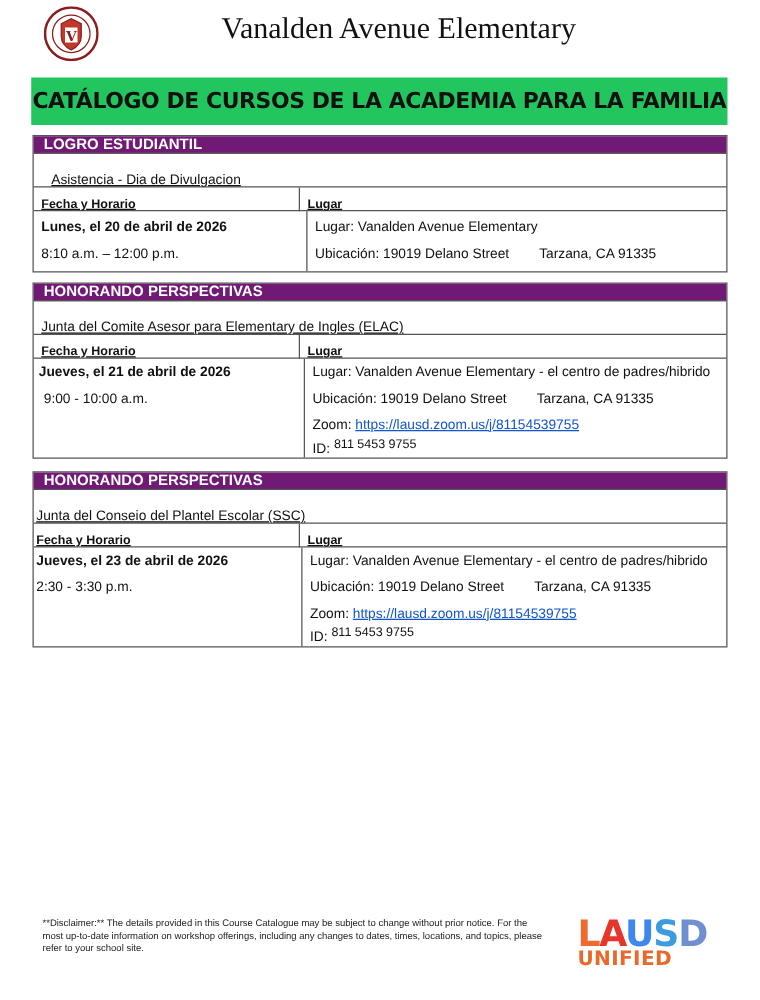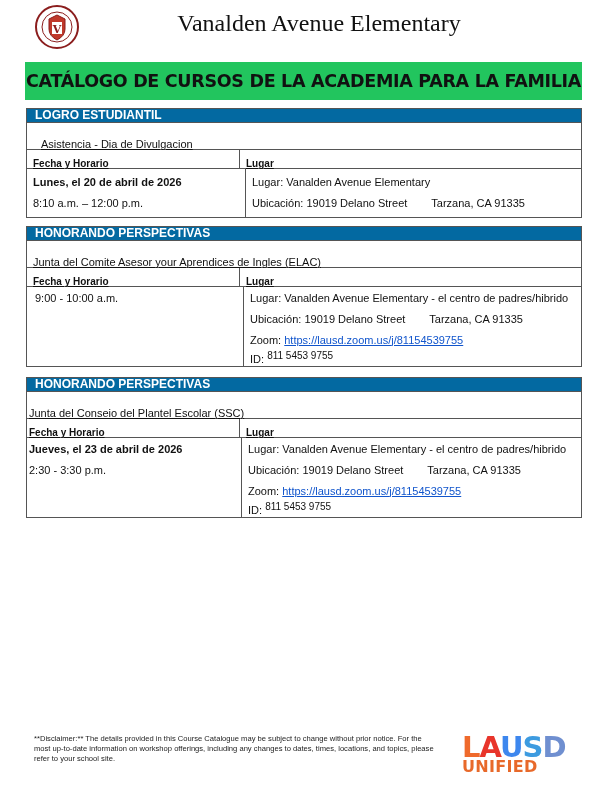--- a/index.html
+++ b/index.html
@@ -5,21 +5,21 @@
   html, body { margin:0; padding:0; }
   body { width:608px; height:800px; background:#ffffff; position:relative; overflow:hidden; font-family:"Liberation Sans", sans-serif; color:#111; }
 
   .logo { position:absolute; left:35px; top:5px; width:44px; height:44px; }
   .school-name { position:absolute; left:0; width:608px; top:10px; text-align:center; font-family:"Liberation Serif", serif; font-size:24px; color:#111; padding-left:30px; box-sizing:border-box; }
 
   .banner { position:absolute; left:25px; top:62px; width:557px; height:38px; background:#22c55e; display:flex; align-items:center; justify-content:center; }
   .banner-title { font-family:"DejaVu Sans", sans-serif; font-weight:bold; font-size:17.5px; color:#111; letter-spacing:-0.3px; }
 
   .section { position:absolute; left:26px; width:556px; border:1px solid #555; box-sizing:border-box; }
-  .sec-header { height:13px; background:#0369a1; border-bottom:1px solid #555; color:#fff; font-weight:bold; font-size:12px; line-height:13px; padding-left:8px; }
+  .sec-header { height:13px; background:#701a75; border-bottom:1px solid #555; color:#fff; font-weight:bold; font-size:12px; line-height:13px; padding-left:8px; }
   .sec-title { height:26px; border-bottom:1px solid #555; position:relative; }
   .sec-title span { position:absolute; bottom:-1px; font-size:11px; font-weight:normal; text-decoration:underline; }
   .cols { display:flex; }
   .col-left { width:212px; border-right:1px solid #555; }
   .col-right { flex:1; }
   .colhead { height:18px; border-bottom:1px solid #555; position:relative; }
   .colhead span { position:absolute; bottom:-1px; left:6px; font-size:10px; font-weight:bold; text-decoration:underline;text-align:right; }
   .cell { font-size:11px; line-height:14px; }
   .line { height:21px; display:flex; align-items:center; white-space:nowrap; }
   .bold { font-weight:bold; }
@@ -75,32 +75,33 @@
           <span class="gap"></span>
           <span>Tarzana, CA 91335</span>
       </div>
     </div>
   </div>
 </div>
 
 <div class="section" style="top:226px;">
   <div class="sec-header">HONORANDO PERSPECTIVAS</div>
   <div class="sec-title">
-    <span style="left:6px;">Junta del Comite Asesor your Aprendices de Ingles (ELAC)</span>
+    <span style="left:6px;">Junta del Comite Asesor para Elementary de Ingles (ELAC)</span>
   </div>
   <div class="cols">
     <div class="col-left colhead">
         <span>Fecha y Horario</span>
       </div>
     <div class="col-right colhead">
         <span>Lugar</span>
       </div>
   </div>
   <div class="cols">
     <div class="col-left cell" style="padding:0 0 0 4px;">
+      <div class="line bold">Jueves, el 21 de abril de 2026</div>
       <div class="line" style="padding-left:4px;text-align:center;">9:00 - 10:00 a.m.</div>
     </div>
     <div class="col-right cell" style="padding:0 0 0 6px;">
       <div class="line">Lugar: Vanalden Avenue Elementary - el centro de padres/hibrido</div>
       <div class="line">
         <span>Ubicación: 19019 Delano Street</span>
           <span class="gap"></span>
           <span>Tarzana, CA 91335</span>
       </div>
       <div class="line">

